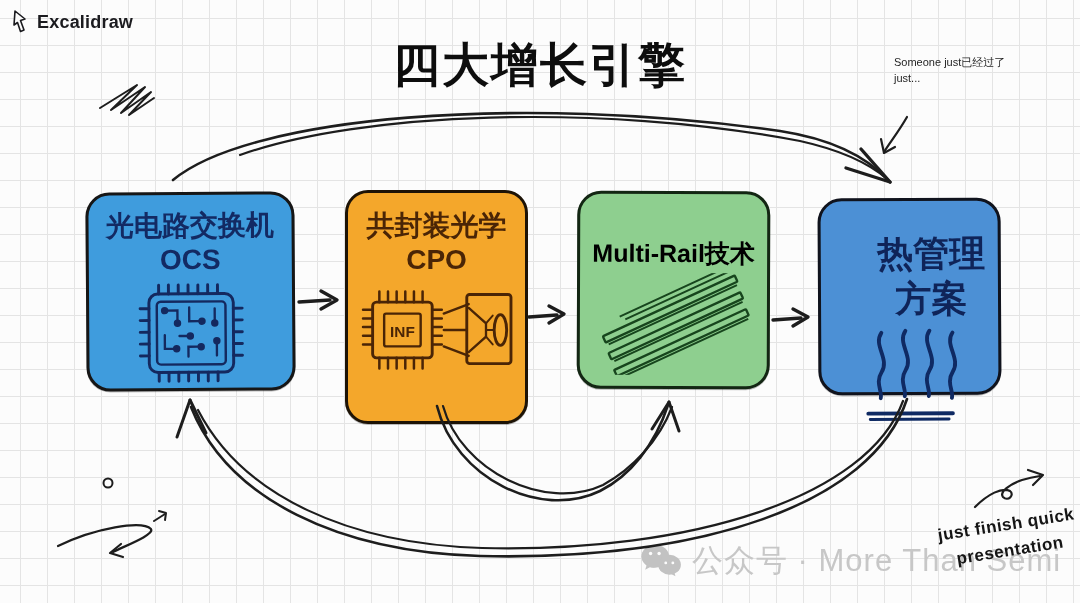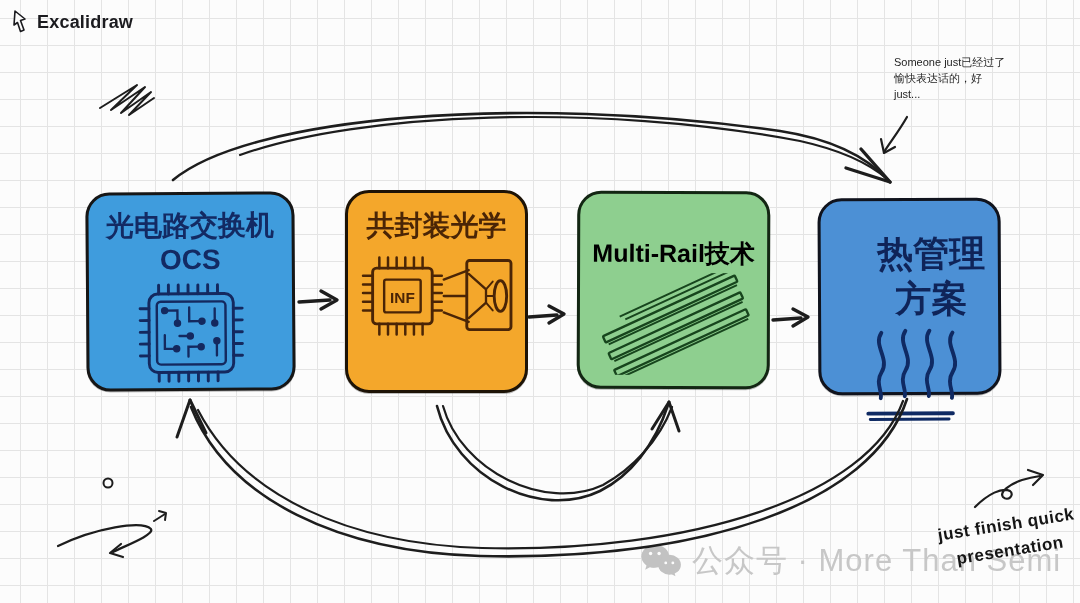--- a/index.html
+++ b/index.html
@@ -35,21 +35,21 @@
     position:absolute; border:3.5px solid #161616; border-radius:24px;
     text-align:center; box-shadow:0 1px 0 rgba(0,0,0,.25);
   }
   .box-title { font-weight:800; line-height:1.25; }
   .box-sub   { font-weight:800; line-height:1.2; }
 
   .box1 { left:86px;  top:192px; width:209px; height:199px; background:#3f9cdd; transform:rotate(-.4deg); }
   .box1 .box-title, .box1 .box-sub { color:#132a63; font-size:28px; }
   .box1 .box-title { margin-top:13px; }
 
-  .box2 { left:345px; top:190px; width:183px; height:203px; background:#f4a72b; border-color:#1d1306; }
+  .box2 { left:345px; top:190px; width:183px; height:234px; background:#f4a72b; border-color:#1d1306;border-radius:23px; }
   .box2 .box-title, .box2 .box-sub { color:#4a2506; font-size:28px; }
   .box2 .box-title { margin-top:15px; }
 
   .box3 { left:577px; top:191px; width:193px; height:198px; background:#8ecf8f; border-color:#132613; transform:rotate(.2deg); }
   .box3 .box-title { color:#000000; font-size:25px; margin-top:44px; }
 
   .box4 { left:818px; top:198px; width:183px; height:197px; background:#4c90d5; border-color:#10131d; transform:rotate(-.3deg); }
   .box4 .box-title { color:#0f2459; font-size:36px; margin-top:30px;padding-left:44px; }
 
   .box-icon { display:block; margin:4px auto 0; }
@@ -73,24 +73,24 @@
 
 <div class="canvas">
 
   <div class="logo">
     <svg width="17" height="24" viewBox="0 0 17 24">
       <path d="M3 1 L13 9 L8.5 10.5 L12 20 L8.5 21.5 L5.5 12.5 L2 15 Z" fill="#fcfcfc" stroke="#1b1b1f" stroke-width="1.6" stroke-linejoin="round"></path>
     </svg>
     <span class="logo-text">Excalidraw</span>
   </div>
 
+  <div class="main-title">四大增长引擎</div>
 
   <div class="note-tr">
     <div>Someone just已经过了</div>
-    <div>愉快表达话的，好</div>
     <div>just...</div>
   </div>
 
   <div class="box box1">
     <div class="box-title">光电路交换机</div>
     <div class="box-sub">OCS</div>
     <svg class="box-icon" width="118" height="104" viewBox="0 0 120 106" fill="none" stroke="#14295f" stroke-width="3" stroke-linecap="round">
       <rect x="17" y="13" width="86" height="80" rx="9"></rect>
       <rect x="25" y="21" width="70" height="64" rx="4" stroke-width="2.5"></rect>
       <g stroke-width="3">
@@ -114,20 +114,21 @@
         <path d="M86 76v-12"></path>
           <circle cx="86" cy="61" r="2.6" fill="#14295f"></circle>
         <path d="M48 56h8"></path>
           <circle cx="59" cy="56" r="2.6" fill="#14295f"></circle>
       </g>
     </svg>
   </div>
 
   <div class="box box2">
     <div class="box-title">共封装光学</div>
+    <div class="box-sub">CPO</div>
     <svg class="box-icon" width="164" height="98" viewBox="0 0 170 102" fill="none" stroke="#4a2506" stroke-width="3" stroke-linecap="round">
       <rect x="18" y="22" width="62" height="58" rx="4"></rect>
       <rect x="30" y="34" width="38" height="34" rx="2" stroke-width="2.5"></rect>
       <text x="49" y="58" text-anchor="middle" font-size="16" font-weight="bold" fill="#4a2506" stroke="none">INF</text>
       <g stroke-width="2.6">
         <path d="M25 11v11M34 11v11M43 11v11M52 11v11M61 11v11M70 11v11"></path>
         <path d="M25 80v11M34 80v11M43 80v11M52 80v11M61 80v11M70 80v11"></path>
         <path d="M8 30h10M8 39h10M8 48h10M8 57h10M8 66h10"></path>
         <path d="M80 30h10M80 39h10M80 48h10M80 57h10M80 66h10"></path>
       </g>

